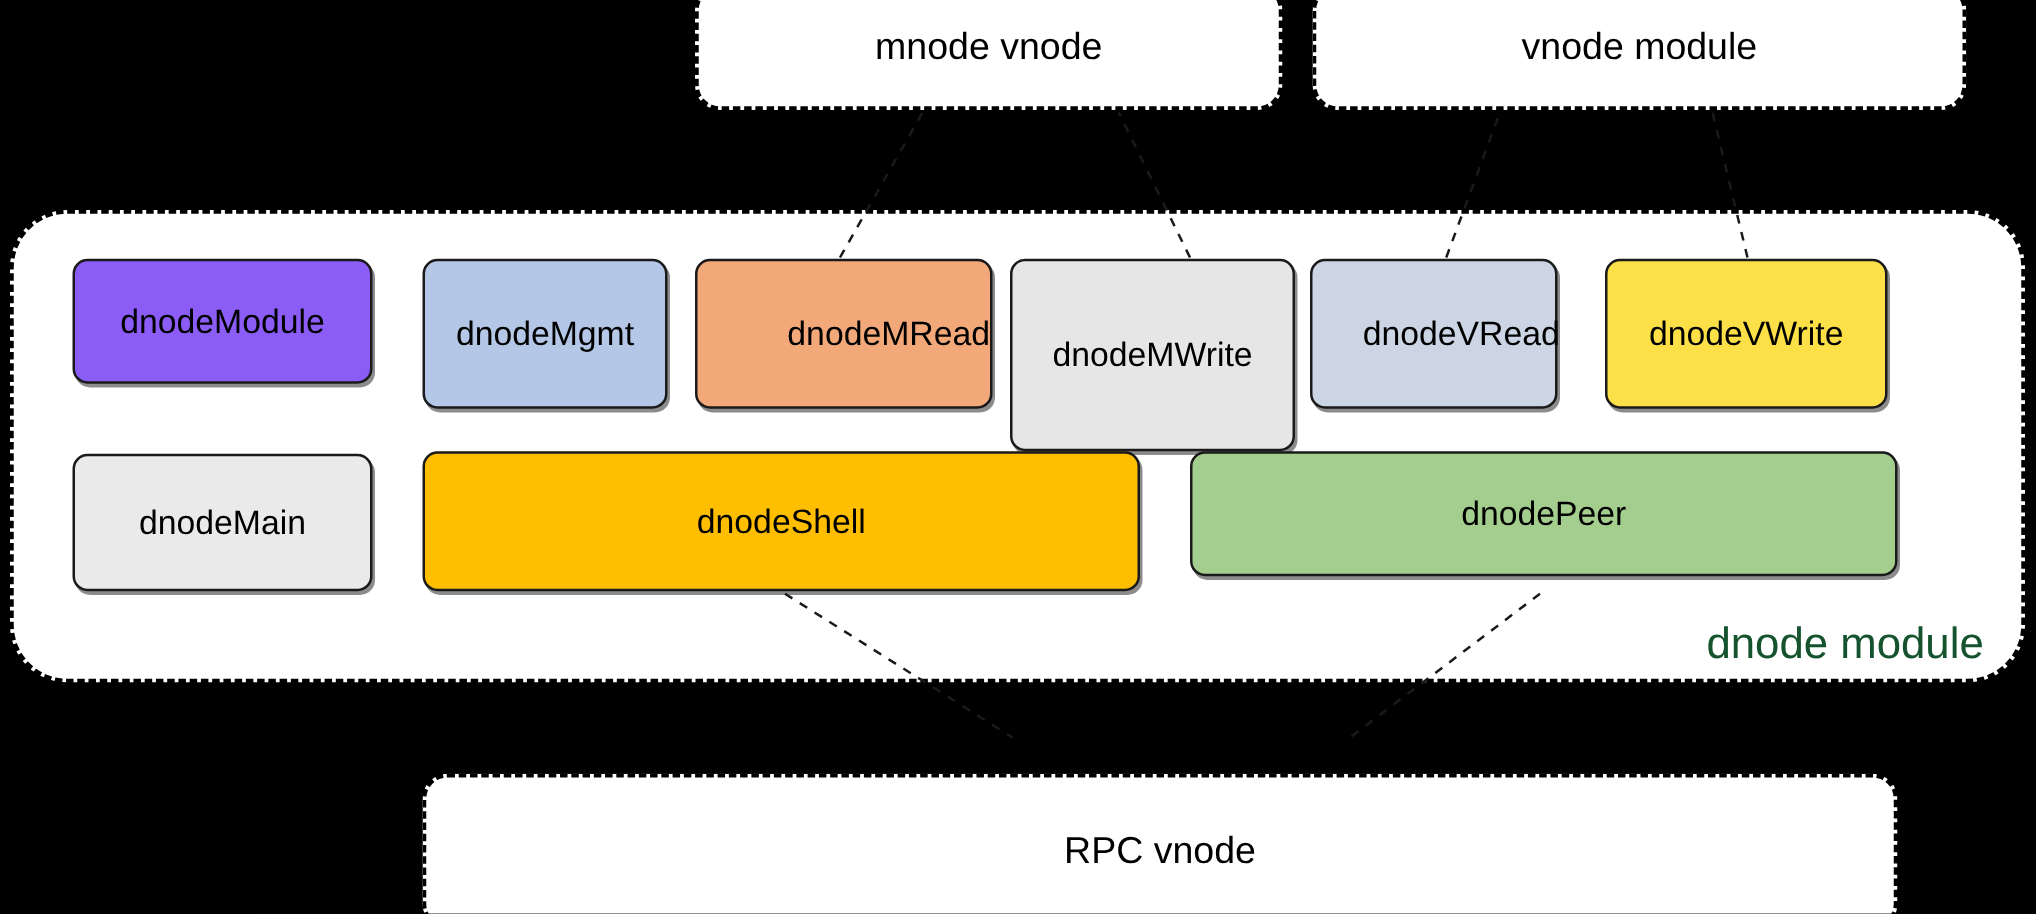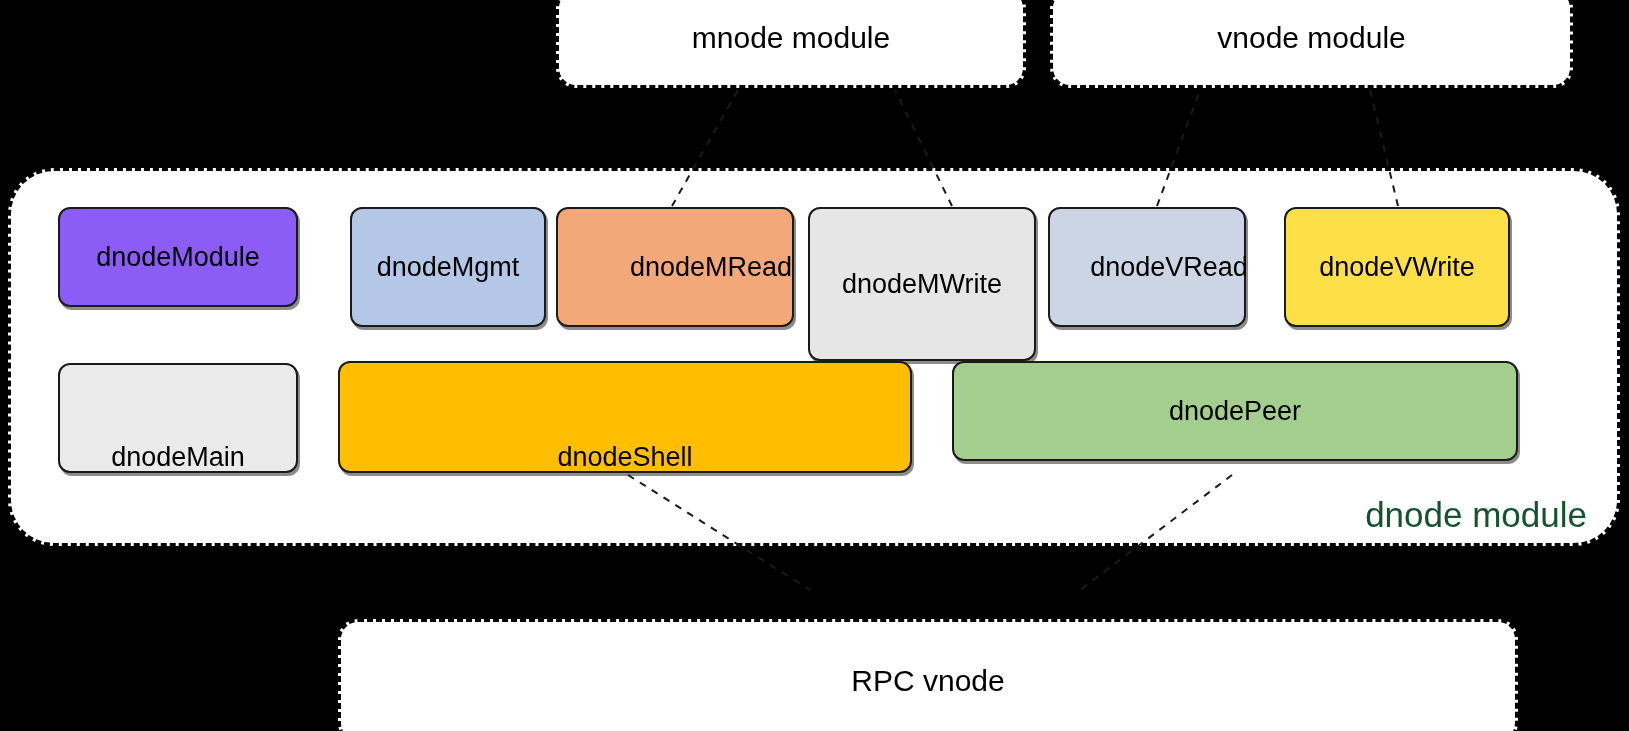--- a/index.html
+++ b/index.html
@@ -110,64 +110,64 @@
     stroke-dasharray: 7 7;
     fill: none;
   }
 </style>
 </head>
 <body>
 
 <div id="canvas">
 
   <div class="module-box" id="mnode-module">
-    <span class="module-label">mnode module</span>
+    <span class="module-label">mnode vnode</span>
   </div>
 
   <div class="module-box" id="vnode-module">
     <span class="module-label">vnode module</span>
   </div>
 
   <div class="module-box" id="rpc-module">
     <span class="module-label">RPC vnode</span>
   </div>
 
   <div id="dnode-module">
     <span id="dnode-module-label">dnode module</span>
   </div>
 
   <div class="comp-box" style="left:58px;  top:207px; width:240px; height:100px; background:#8b5cf6;">
     <span class="comp-label">dnodeModule</span>
   </div>
 
-  <div class="comp-box" style="left:338px; top:207px; width:196px; height:120px; background:#b4c7e7;margin-left:12px;">
+  <div class="comp-box" style="left:338px; top:207px; width:196px; height:120px; background:#b4c7e7;">
     <span class="comp-label">dnodeMgmt</span>
   </div>
 
   <div class="comp-box" style="left:556px; top:207px; width:238px; height:120px; background:#f2a878;justify-content:flex-end;">
     <span class="comp-label">dnodeMRead</span>
   </div>
 
   <div class="comp-box" style="left:808px; top:207px; width:228px; height:154px; background:#e6e6e6;">
     <span class="comp-label">dnodeMWrite</span>
   </div>
 
   <div class="comp-box" style="left:1048px; top:207px; width:198px; height:120px; background:#ccd5e3;padding-left:44px;">
     <span class="comp-label">dnodeVRead</span>
   </div>
 
   <div class="comp-box" style="left:1284px; top:207px; width:226px; height:120px; background:#fde047;">
     <span class="comp-label">dnodeVWrite</span>
   </div>
 
-  <div class="comp-box" style="left:58px; top:363px; width:240px; height:110px; background:#eaeaea;align-items:flex-end;">
+  <div class="comp-box" style="left:58px; top:363px; width:240px; height:110px; background:#eaeaea;">
     <span class="comp-label">dnodeMain</span>
   </div>
 
-  <div class="comp-box" style="left:338px; top:361px; width:574px; height:112px; background:#ffbf00;align-items:flex-end;">
+  <div class="comp-box" style="left:338px; top:361px; width:574px; height:112px; background:#ffbf00;">
     <span class="comp-label">dnodeShell</span>
   </div>
 
   <div class="comp-box" style="left:952px; top:361px; width:566px; height:100px; background:#a4ce8e;">
     <span class="comp-label">dnodePeer</span>
   </div>
 
   <svg class="connector" viewBox="0 0 1629 731" xmlns="http://www.w3.org/2000/svg">
     <line x1="672" y1="206" x2="738" y2="90"></line>
     <line x1="952" y1="206" x2="895" y2="90"></line>

